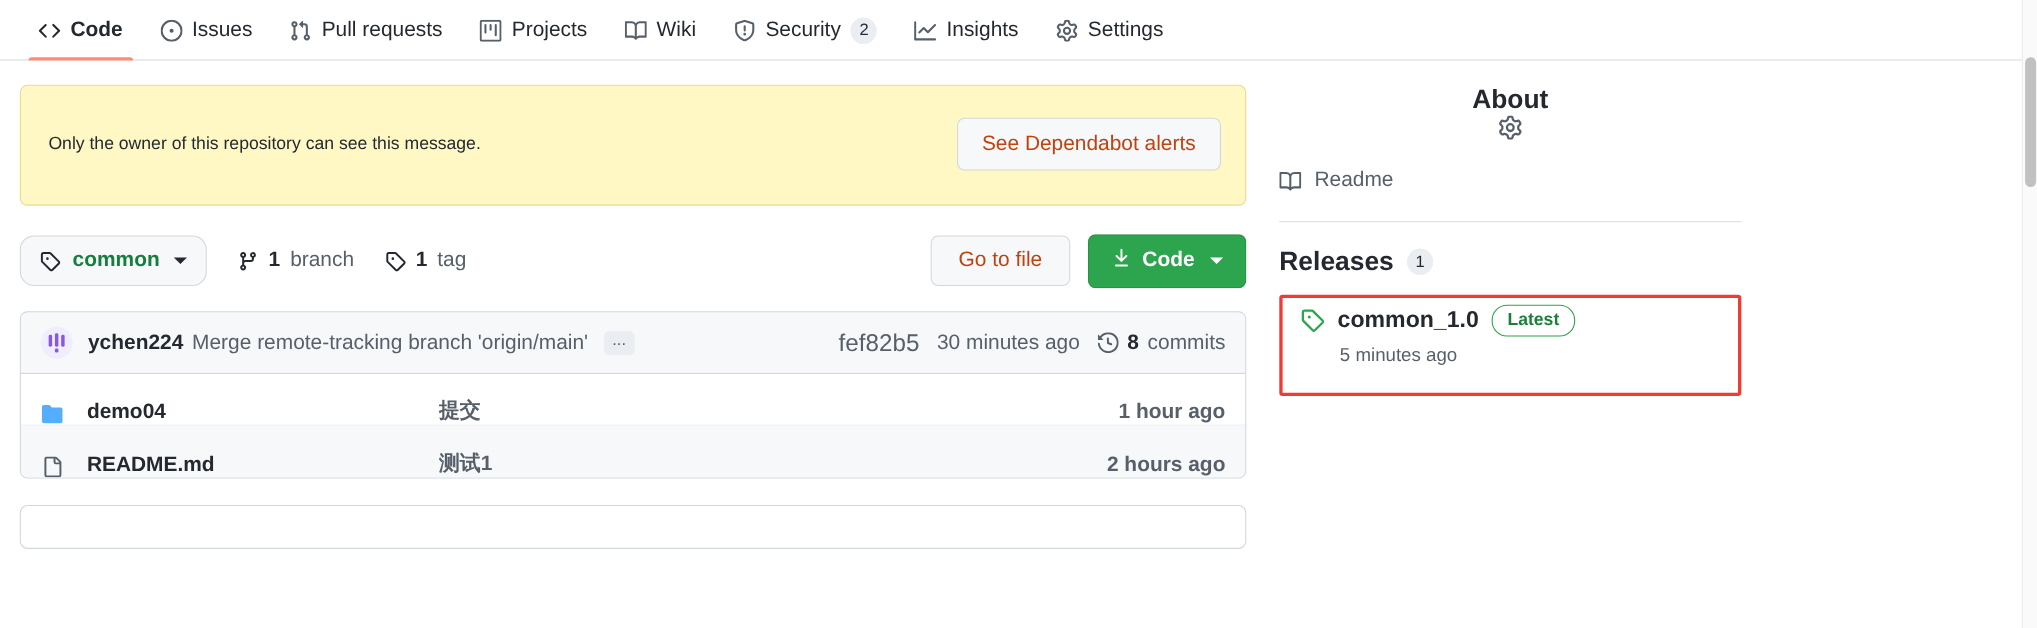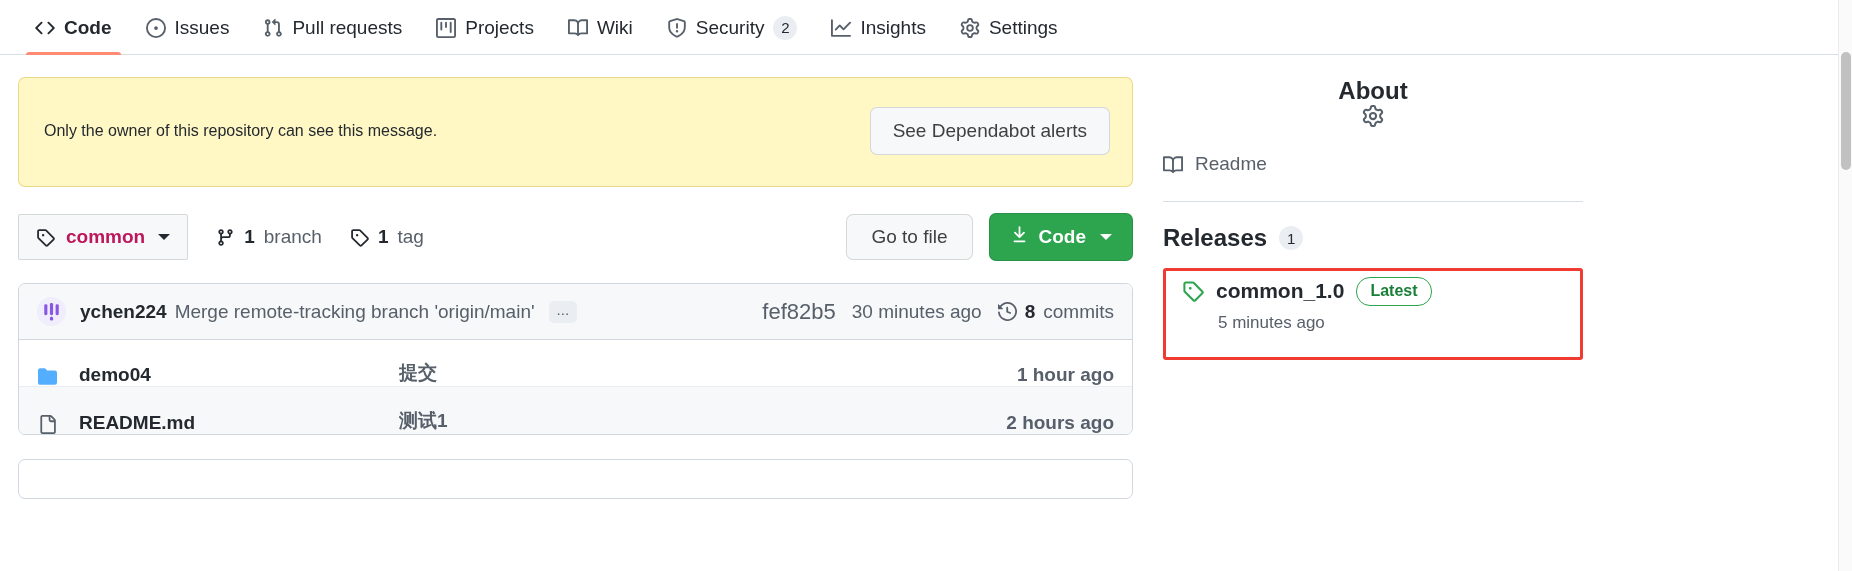--- a/index.html
+++ b/index.html
@@ -106,21 +106,21 @@
   }
   .alert-title .warn-ico { color: #9a6700; display: inline-flex; }
   .alert-sub { font-size: 16px; color: #24292f; padding-left: 1px; }
   .btn {
     display: inline-flex;
     align-items: center;
     justify-content: center;
     gap: 8px;
     border: 1px solid rgba(27,31,36,0.15);
     background: #f6f8fa;
-    color: #404040;
+    color: #c2410c;
     font-size: 19px;
     font-family: "Liberation Sans", sans-serif;
     border-radius: 7px;
     padding: 10px 20px;
     cursor: pointer;
     white-space: nowrap;
   }
   .btn-dependabot { font-size: 19px; padding: 12px 22px; }
 
   
@@ -129,25 +129,25 @@
     align-items: center;
     margin-top: 26px;
     height: 48px;
   }
   .branch-btn {
     display: inline-flex;
     align-items: center;
     gap: 11px;
     border: 1px solid rgba(27,31,36,0.15);
     background: #f6f8fa;
-    border-radius: 2px;
+    border-radius: 13px;
     padding: 11px 17px;
     font-size: 19px;
     font-weight: 600;
-    color: #be185d;
+    color: #15803d;
     cursor: pointer;
   }
   .branch-btn .tag-ico { color: #24292f; display: inline-flex; }
   .caret {
     width: 0; height: 0;
     border-left: 6px solid transparent;
     border-right: 6px solid transparent;
     border-top: 6px solid #24292f;
     margin-left: 2px;
   }

